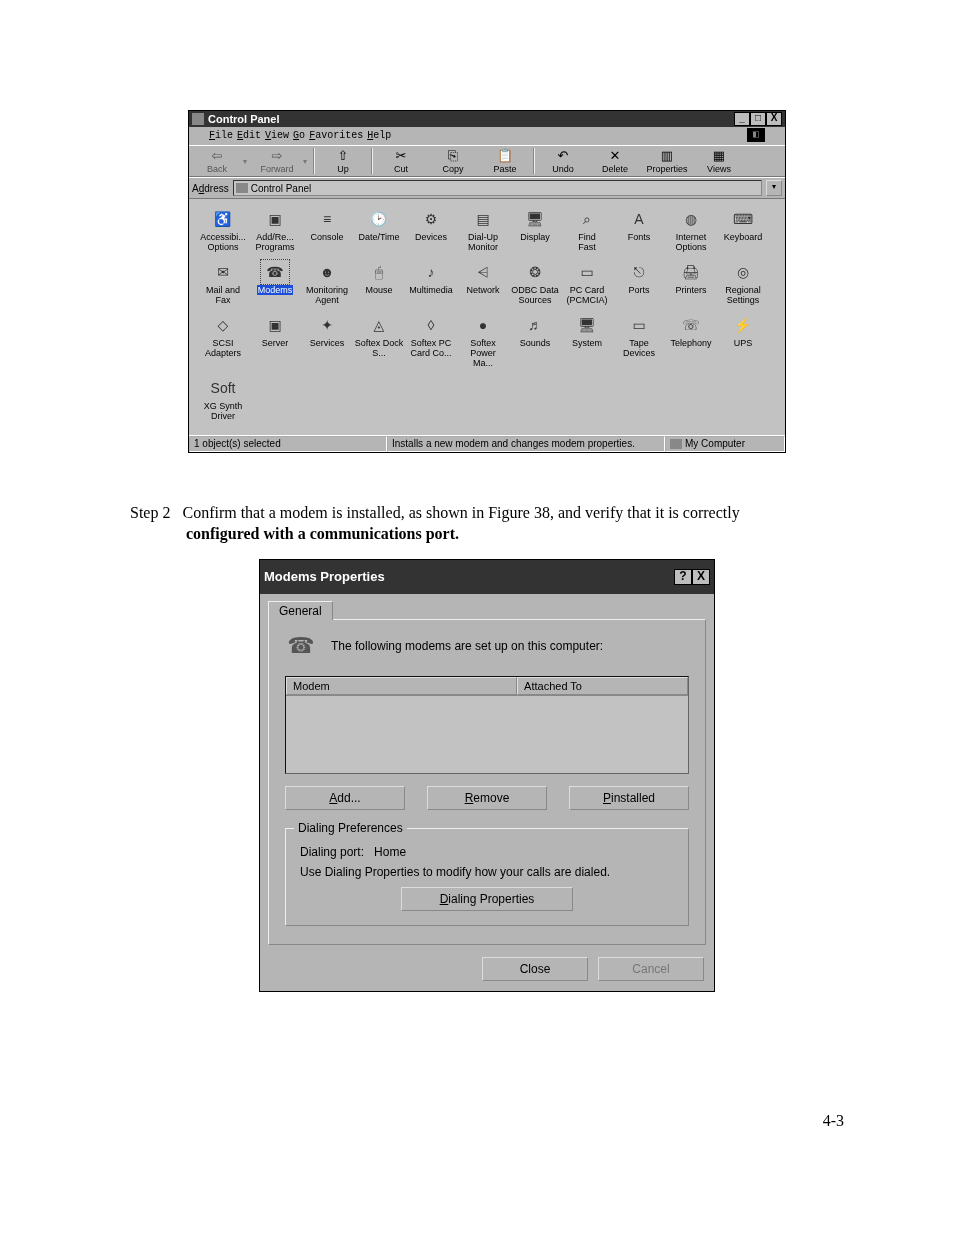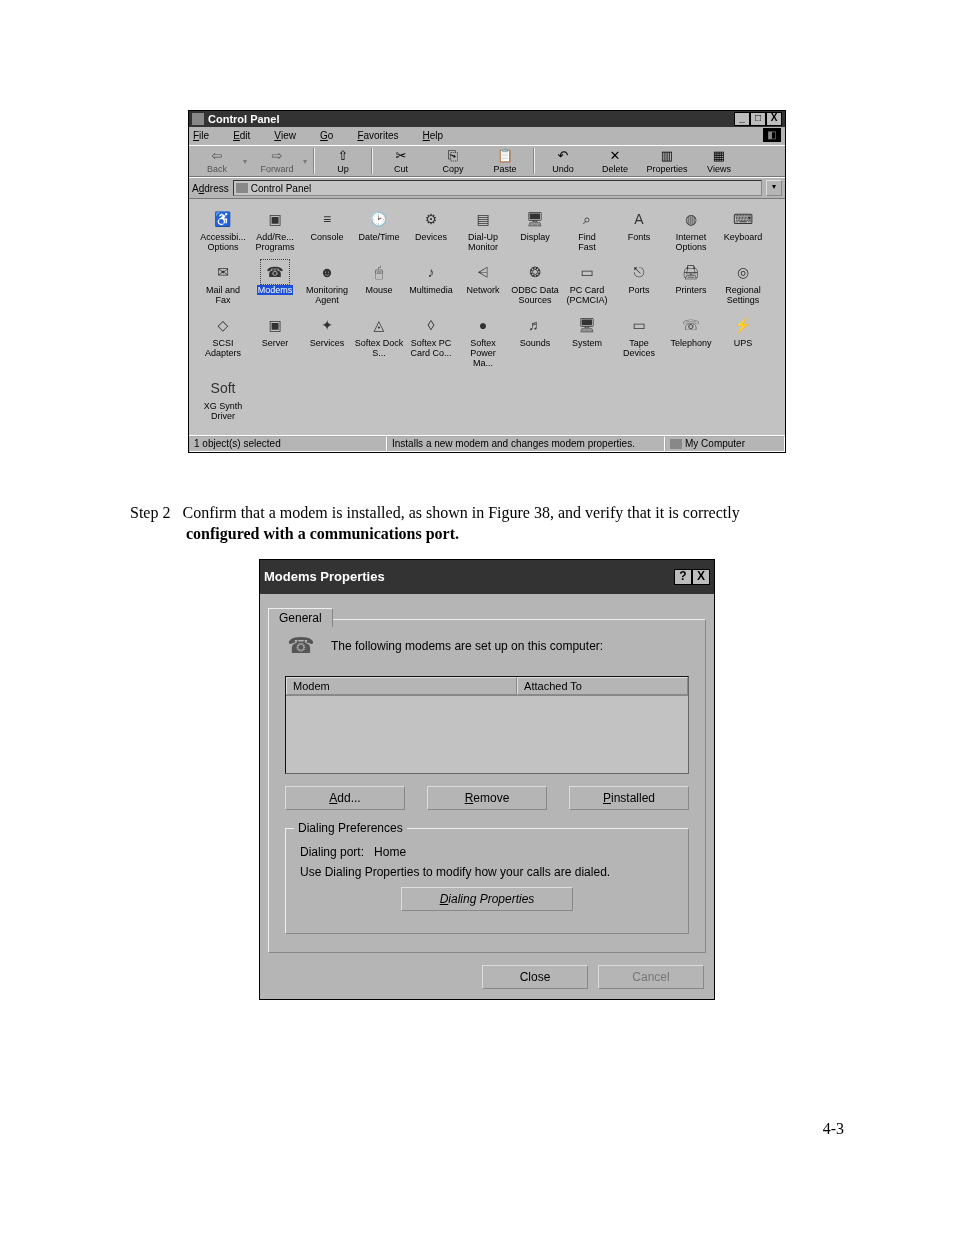--- a/index.html
+++ b/index.html
@@ -39,23 +39,24 @@
   .cp-titlebar .spacer { flex: 1; }
   .cp-titlebar .winbtns { display:flex; gap:0; }
   .cp-titlebar .wb {
     width: 14px; height: 12px; background:#bdbdbd; border:1px solid #000;
     font-size:10px; line-height:10px; text-align:center; color:#000; font-weight:bold;
   }
   .cp-menubar {
     background: #b5b5b5;
     height: 16px;
     line-height: 16px;
-    padding: 1px 4px;
-    display:flex; gap: 24px;
+    padding: 1px 20px;
+    display:flex; gap: 4px;
     color:#000;
+    font-family:Liberation Mono, monospace;
   }
   .cp-menubar span { display:inline-block; }
   .cp-menubar .u { text-decoration: underline; }
   .cp-menubar .throbber {
     margin-left:auto; width:18px; height:14px; background:#000; color:#888;
     display:flex; align-items:center; justify-content:center; font-size:10px;
   }
   .cp-toolbar {
     background:#b5b5b5; border-top:1px solid #fff; border-bottom:1px solid #777;
     display:flex; align-items:center; padding: 2px 2px;
@@ -119,21 +120,21 @@
   .mp-title {
     background:#333; color:#fff; height:18px; line-height:18px; padding:8px 4px;
     font-weight:bold; font-size:13px; display:flex; align-items:center;
   }
   .mp-title .spacer{flex:1;}
   .mp-title .wb{width:16px;height:14px;background:#bdbdbd;border:1px solid #000;color:#000;text-align:center;line-height:12px;font-weight:bold;font-size:12px;}
   .mp-tabs { padding: 6px 8px 0 8px; }
   .mp-tab {
     display:inline-block; background:#b5b5b5; border:1px solid #888; border-bottom:none;
     border-top-color:#eee; border-left-color:#eee;
-    padding: 2px 10px; font-size:12px; position:relative; top:8px;
+    padding: 2px 10px; font-size:12px; position:relative; top:1px;
   }
   .mp-panel {
     margin: 0 8px 8px 8px; border:1px solid #888;
     border-top-color:#eee; border-left-color:#eee;
     background:#b5b5b5; padding: 12px 16px 18px 16px;
   }
   .mp-row-info { display:flex; align-items:center; gap:14px; margin-bottom:16px;}
   .mp-row-info .bigicon {
     width:32px;height:28px; display:flex;align-items:center;justify-content:center;
     font-size:22px; color:#555;
@@ -162,21 +163,21 @@
   }
   .mp-btn .u{ text-decoration: underline; }
   .mp-group {
     border:1px solid #888; border-top-color:#eee; border-left-color:#eee;
     padding: 10px 14px 14px 14px; position:relative; margin-top:4px;
   }
   .mp-group .legend {
     position:absolute; top:-8px; left:8px; background:#b5b5b5; padding:0 4px; font-size:12px;
   }
   .mp-group .line { margin: 6px 0; font-size:12px; }
-  .mp-group .center-btn { width:170px; margin: 8px auto 8px auto; font-style: italic; }
+  .mp-group .center-btn { width:170px; margin: 8px auto 0 auto; }
   .mp-bottom { display:flex; justify-content:flex-end; gap:10px; padding: 4px 10px 10px 10px;}
   .mp-bottom .mp-btn{ flex:0 0 104px; }
   .mp-bottom .mp-btn.dim{ color:#777; }
   .page-num { text-align:right; margin-top:120px; font-size:16px; }
 </style>
 </head>
 <body>
 <div class="page">
 
 <div class="cp-window">

